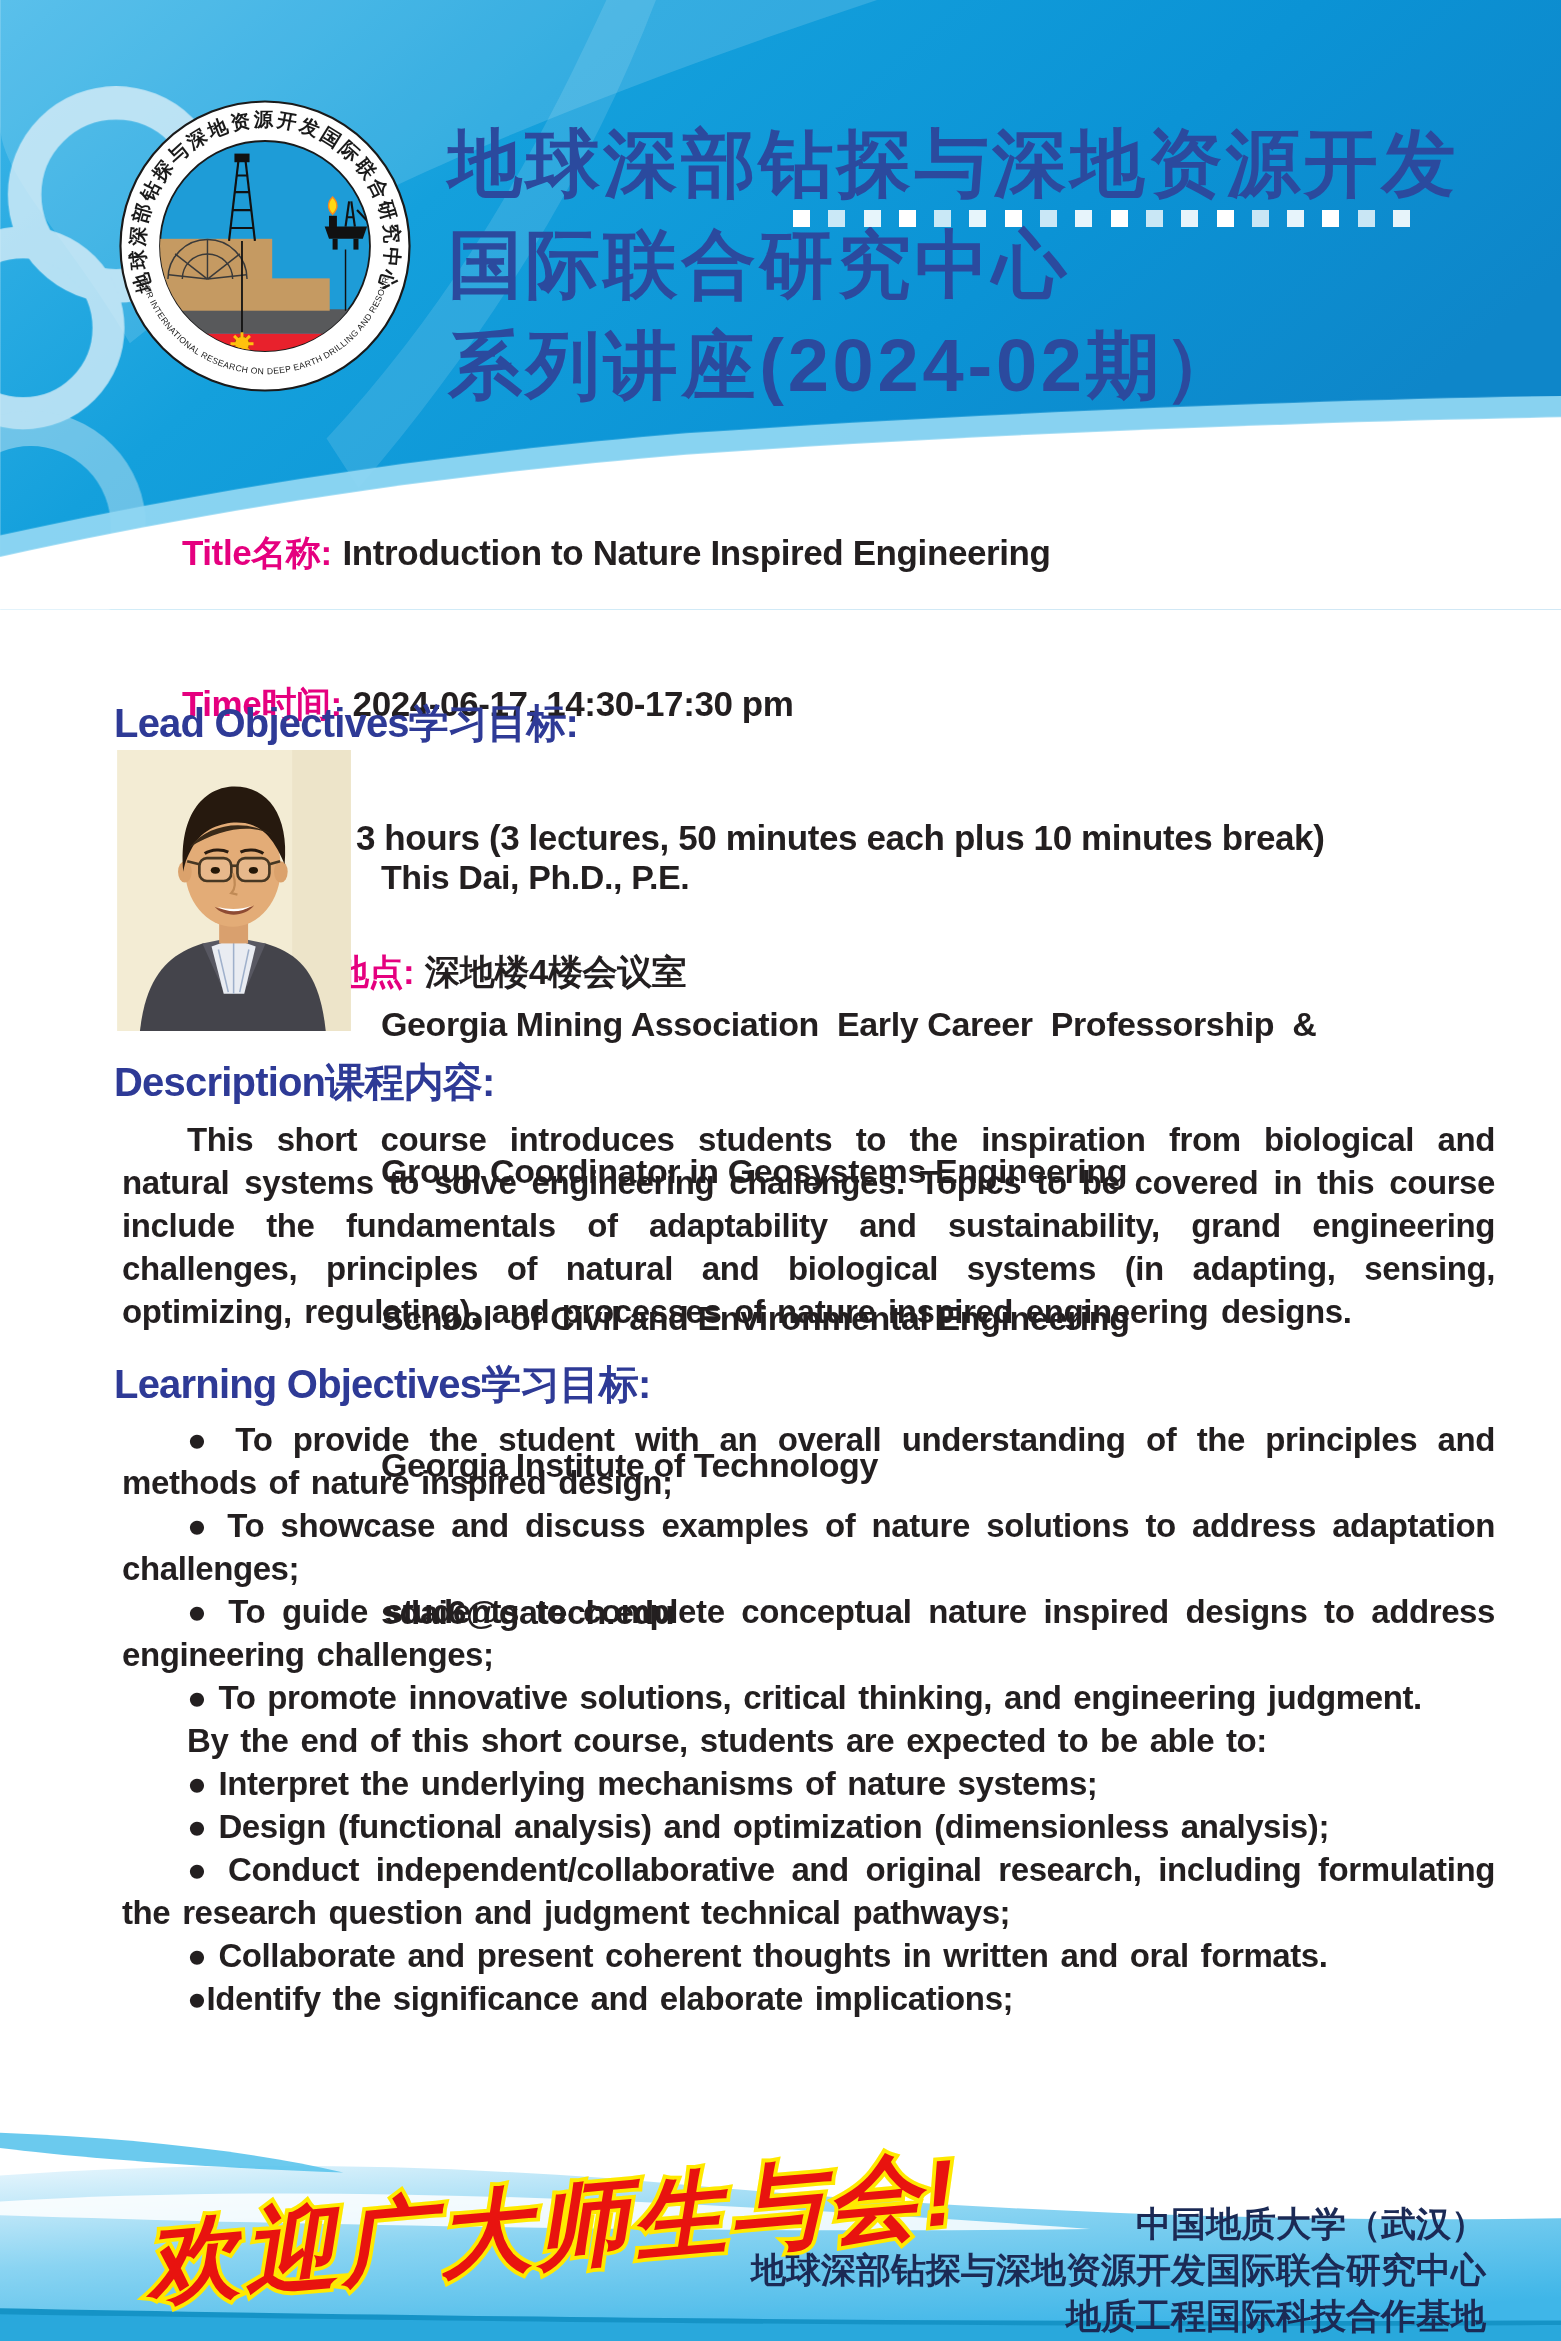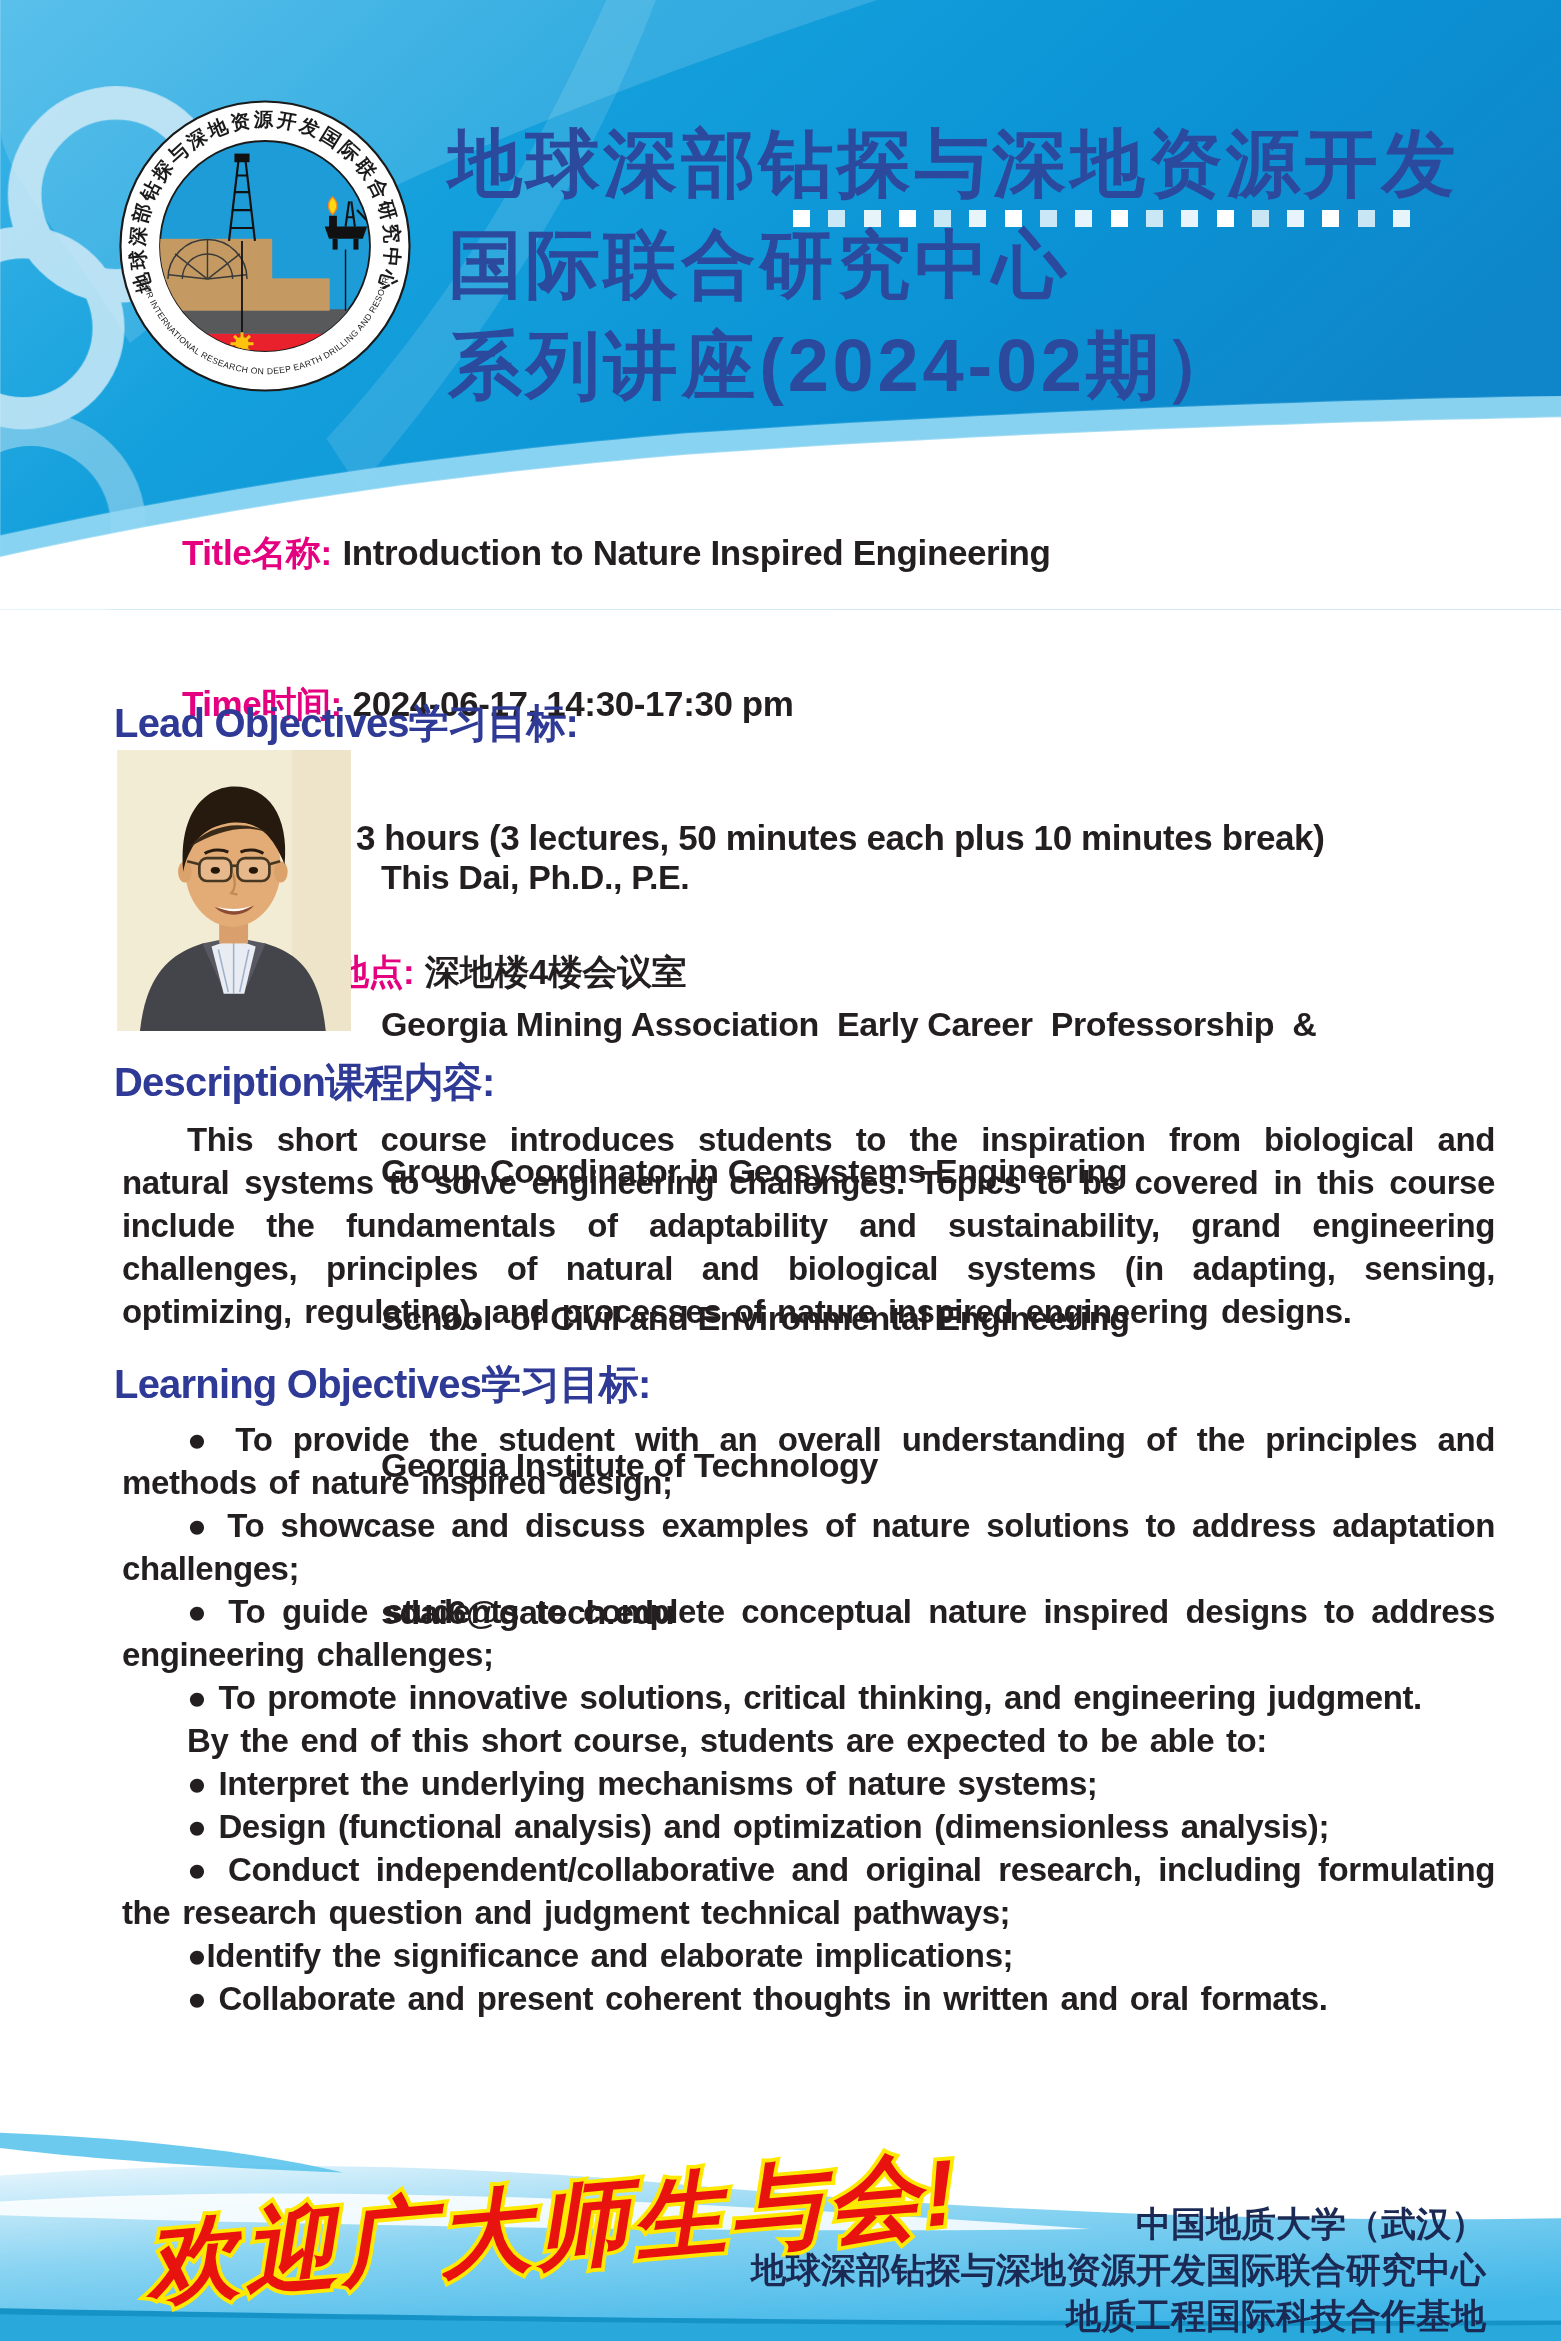--- a/index.html
+++ b/index.html
@@ -256,22 +256,22 @@
   <div class="sec-heading h-obj">Learning Objectives学习目标:</div>
   <div class="obj-list">
     <p>● To provide the student with an overall understanding of the principles and methods of nature inspired design;</p>
     <p>● To showcase and discuss examples of nature solutions to address adaptation challenges;</p>
     <p>● To guide students to complete conceptual nature inspired designs to address engineering challenges;</p>
     <p>● To promote innovative solutions, critical thinking, and engineering judgment.</p>
     <p>By the end of this short course, students are expected to be able to:</p>
     <p>● Interpret the underlying mechanisms of nature systems;</p>
     <p>● Design (functional analysis) and optimization (dimensionless analysis);</p>
     <p>● Conduct independent/collaborative and original research, including formulating the research question and judgment technical pathways;</p>
+    <p>● Collaborate and present coherent thoughts in written and oral formats.</p>
     <p>●Identify the significance and elaborate implications;</p>
-    <p>● Collaborate and present coherent thoughts in written and oral formats.</p>
   </div>
 
   <div class="footer">
     <svg class="footer-svg" width="1562" height="214" viewBox="0 0 2048 280">
       <defs>
         <linearGradient id="ftGrad" x1="0" y1="0" x2="0.55" y2="1">
           <stop offset="0" stop-color="#E8F6FD"></stop>
           <stop offset="0.45" stop-color="#8AD4F2"></stop>
           <stop offset="1" stop-color="#3FB6E8"></stop>
         </linearGradient>

